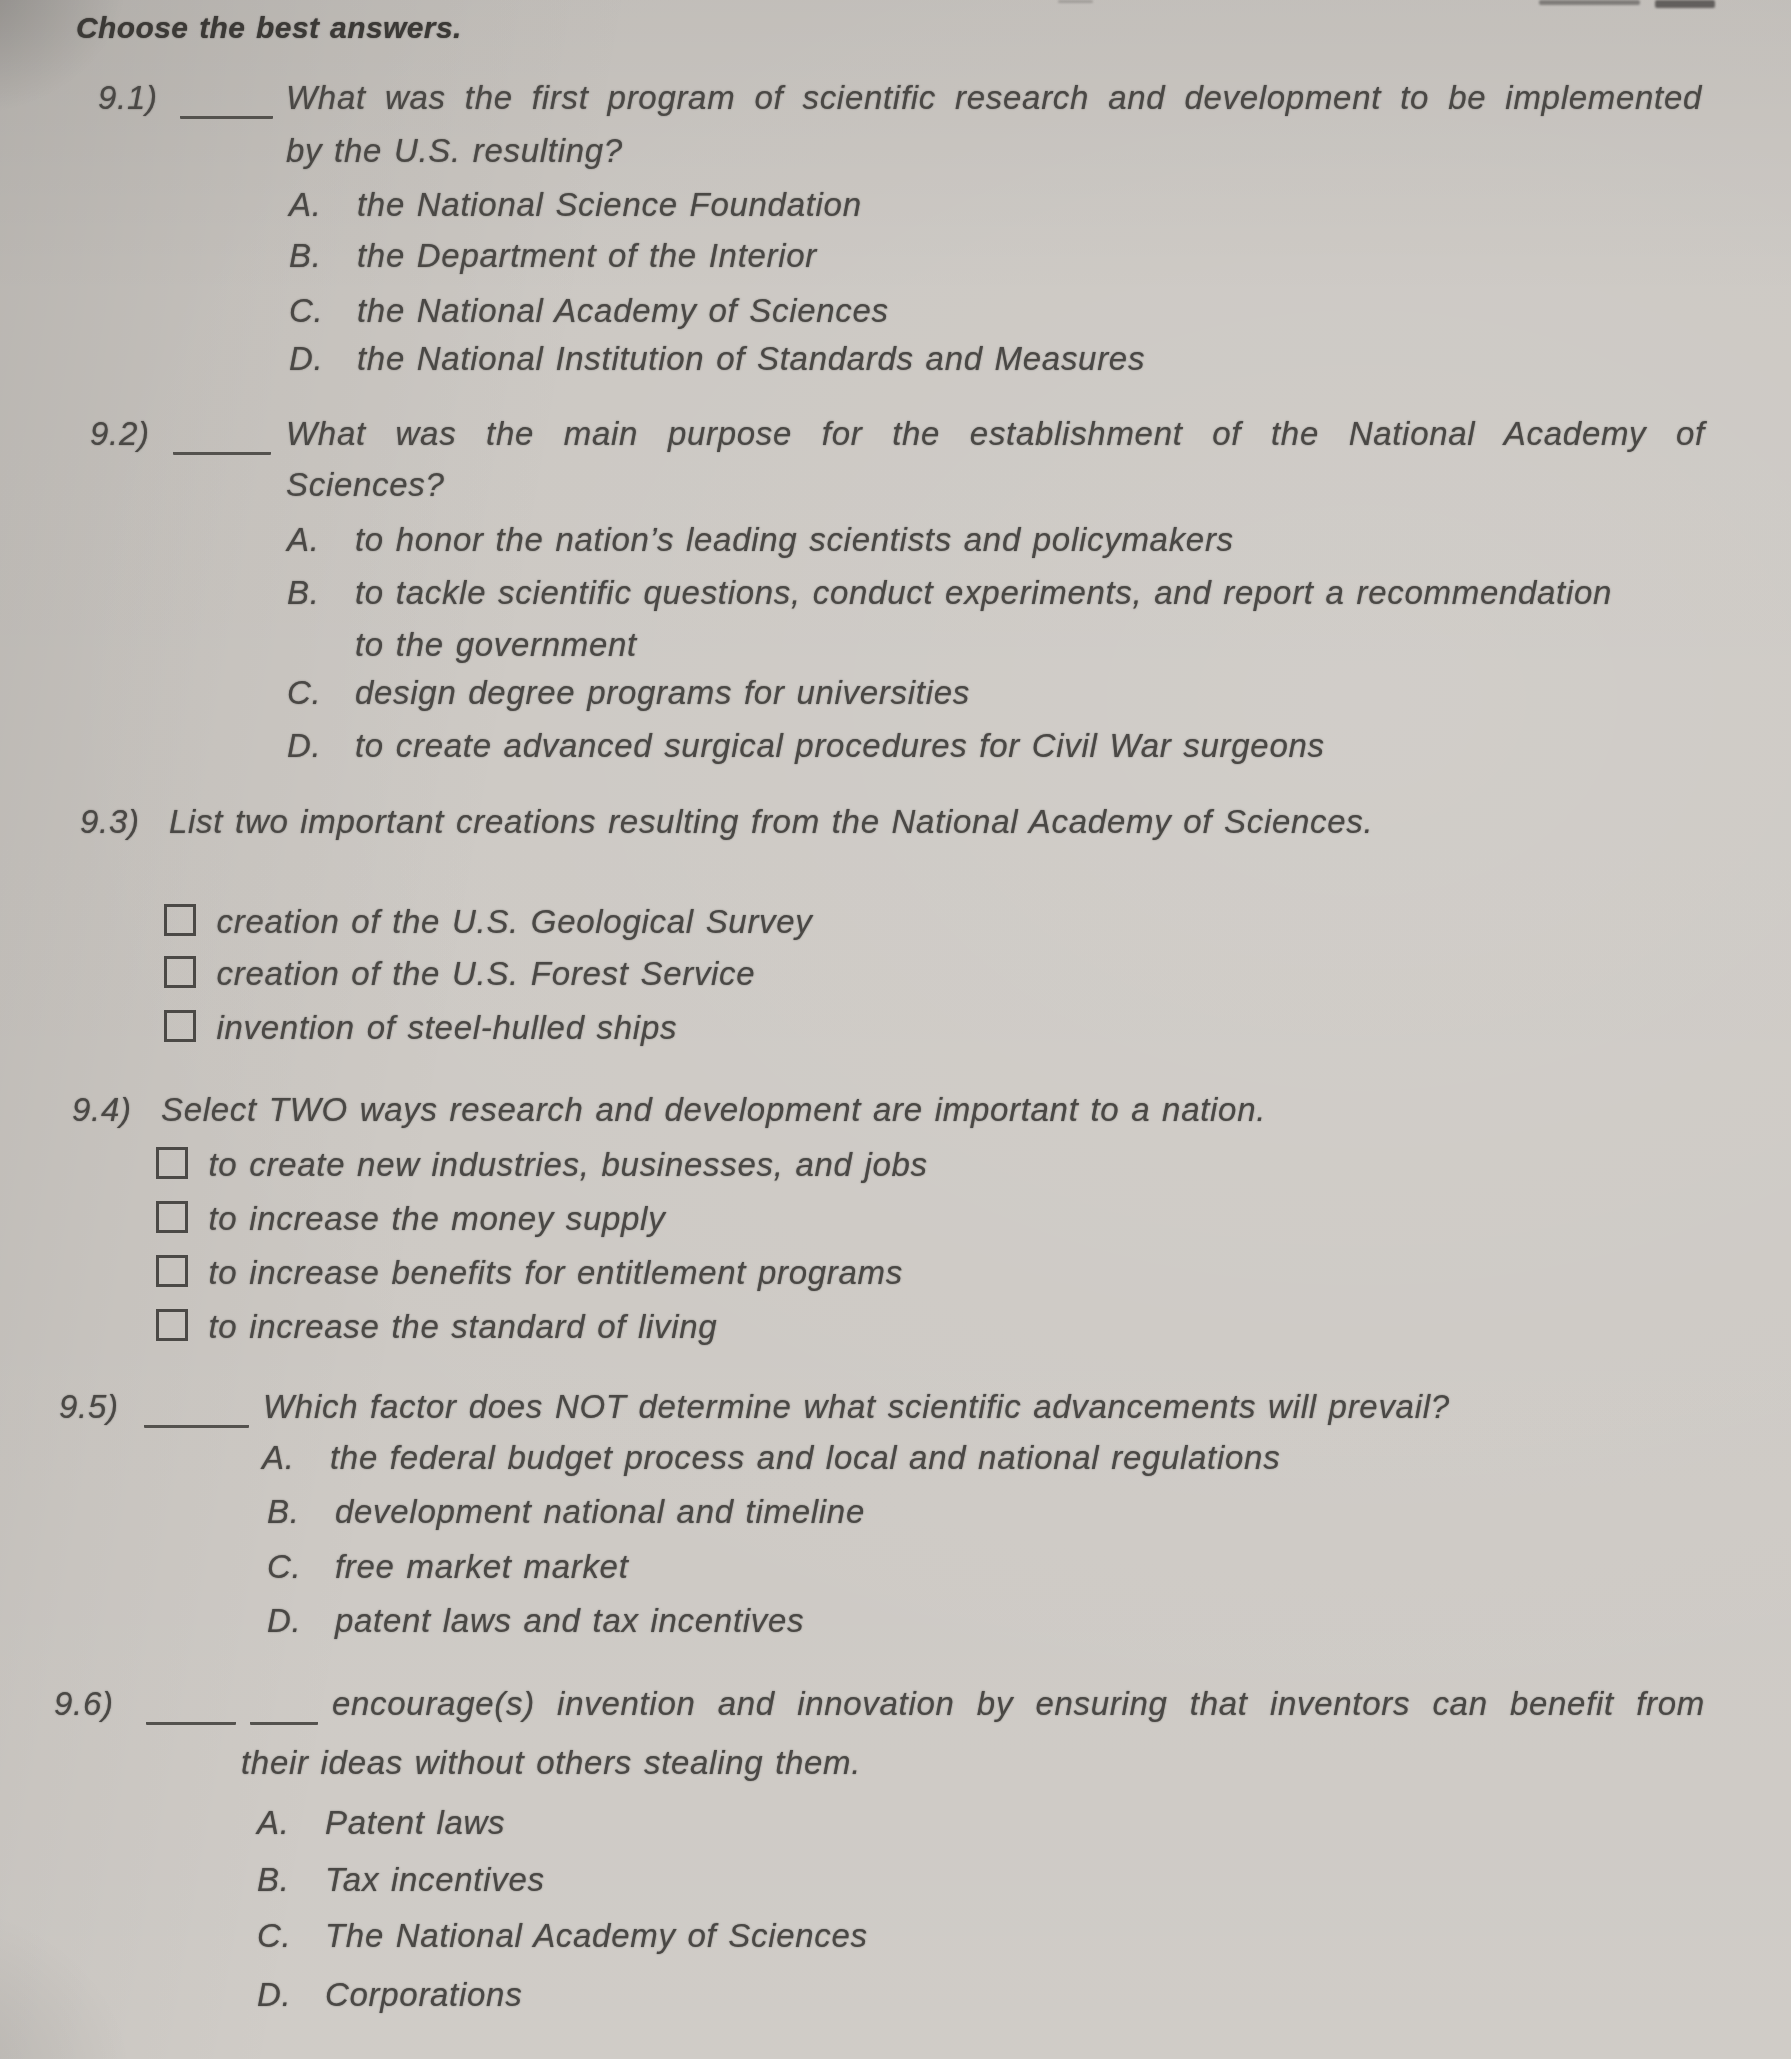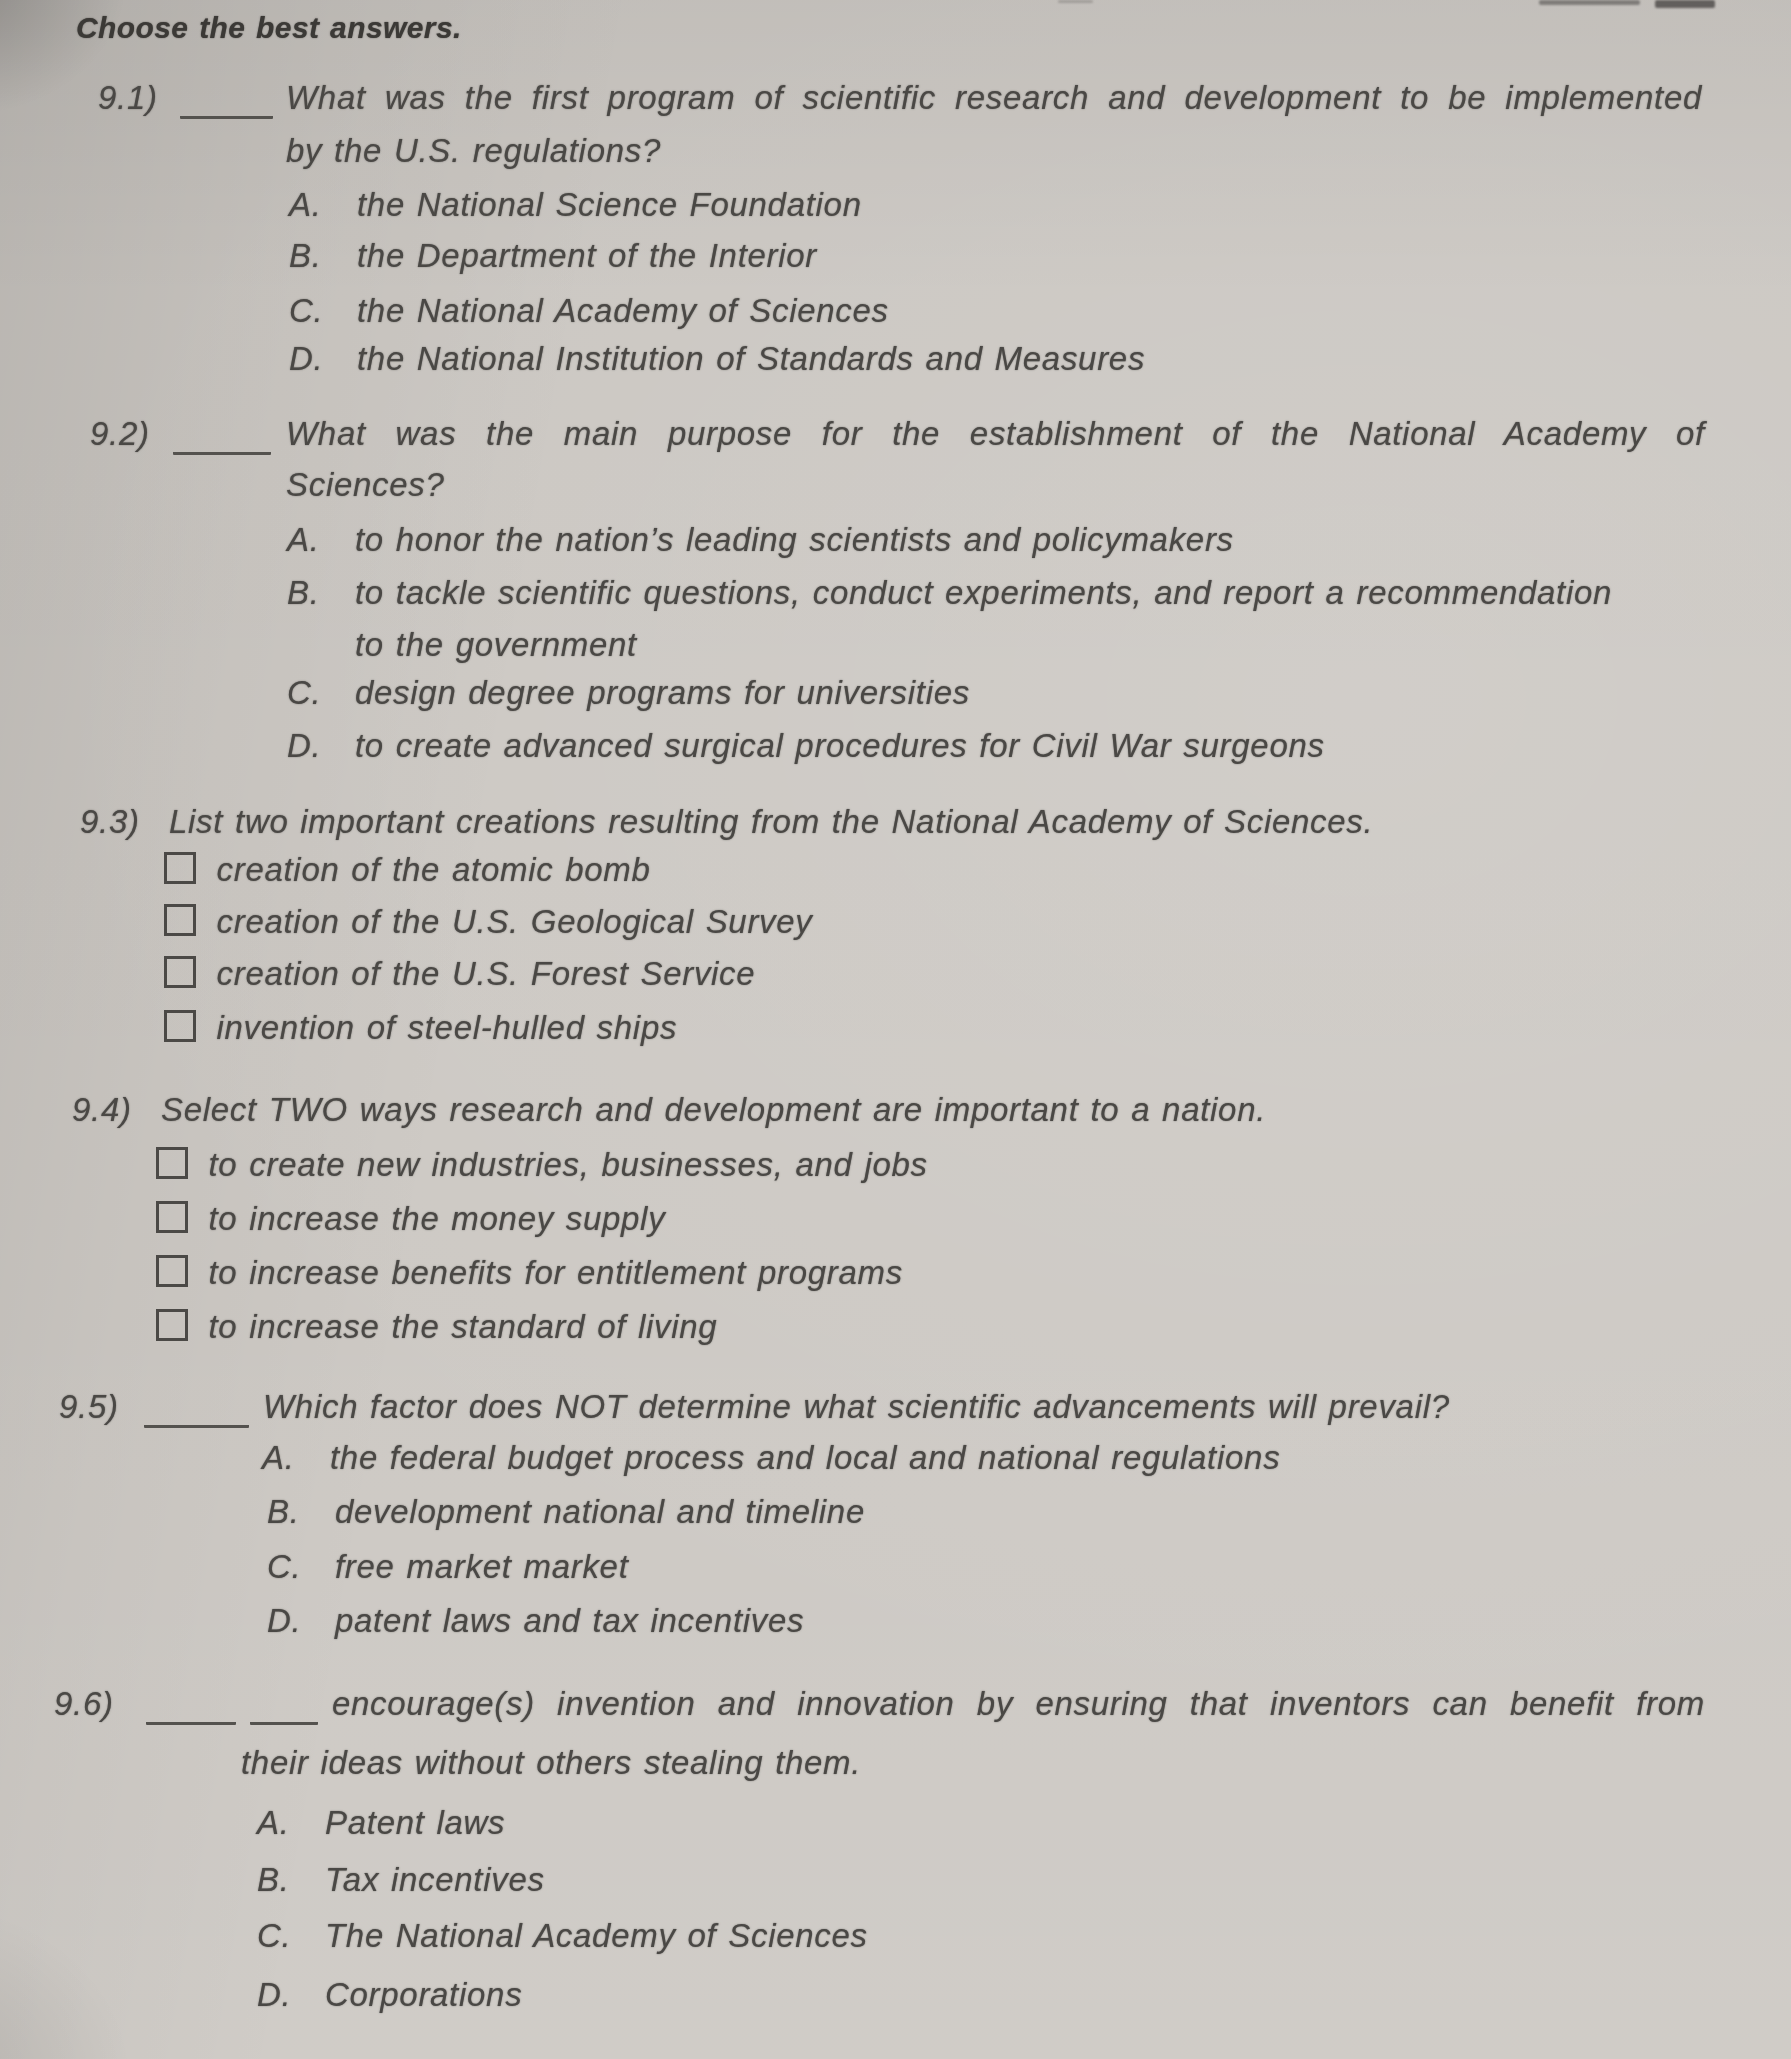--- a/index.html
+++ b/index.html
@@ -38,39 +38,38 @@
 
   <div class="mark" style="left:1539px;top:0;width:101px;height:4.9px;opacity:.6"></div>
   <div class="mark" style="left:1655px;top:0;width:60px;height:7.8px;opacity:.85"></div>
   <div class="mark" style="left:1058px;top:0;width:35px;height:2.9px;opacity:.3"></div>
 
   <div class="row title" style="left:76px;top:9.8px">Choose the best answers.</div>
 
   <div class="row" style="left:98px;top:78px">9.1)</div>
   <div class="blank" style="left:180px;top:78px;width:93px"></div>
   <div class="row justify" style="left:286px;top:78px;width:1416px">What was the first program of scientific research and development to be implemented</div>
-  <div class="row" style="left:286px;top:131px">by the U.S. regulations?</div>
+  <div class="row" style="left:286px;top:131px">by the U.S. resulting?</div>
   <div class="row" style="left:289px;top:185px"><span class="letter">A.</span><span>the National Science Foundation</span></div>
   <div class="row" style="left:289px;top:236px"><span class="letter">B.</span><span>the Department of the Interior</span></div>
   <div class="row" style="left:289px;top:291px"><span class="letter">C.</span><span>the National Academy of Sciences</span></div>
   <div class="row" style="left:289px;top:339px"><span class="letter">D.</span><span>the National Institution of Standards and Measures</span></div>
 
   <div class="row" style="left:90px;top:414px">9.2)</div>
   <div class="blank" style="left:173px;top:414px;width:98px"></div>
   <div class="row justify" style="left:286px;top:414px;width:1419px">What was the main purpose for the establishment of the National Academy of</div>
   <div class="row" style="left:286px;top:465px">Sciences?</div>
   <div class="row" style="left:287px;top:520px"><span class="letter">A.</span><span>to honor the nation’s leading scientists and policymakers</span></div>
   <div class="row" style="left:287px;top:573px"><span class="letter">B.</span><span>to tackle scientific questions, conduct experiments, and report a recommendation</span></div>
   <div class="row" style="left:355px;top:625px">to the government</div>
   <div class="row" style="left:287px;top:673px"><span class="letter">C.</span><span>design degree programs for universities</span></div>
   <div class="row" style="left:287px;top:726px"><span class="letter">D.</span><span>to create advanced surgical procedures for Civil War surgeons</span></div>
 
   <div class="row" style="left:80px;top:802px">9.3)</div>
   <div class="row" style="left:169px;top:802px">List two important creations resulting from the National Academy of Sciences.</div>
-  <div class="row" style="left:164px;top:850px"><span class="cbx"></span><span>creation of the atomic bomb</span></div>
   <div class="row" style="left:164px;top:902px"><span class="cbx"></span><span>creation of the U.S. Geological Survey</span></div>
   <div class="row" style="left:164px;top:954px"><span class="cbx"></span><span>creation of the U.S. Forest Service</span></div>
   <div class="row" style="left:164px;top:1008px"><span class="cbx"></span><span>invention of steel-hulled ships</span></div>
 
   <div class="row" style="left:72px;top:1090px">9.4)</div>
   <div class="row" style="left:161px;top:1090px">Select TWO ways research and development are important to a nation.</div>
   <div class="row" style="left:156px;top:1145px"><span class="cbx"></span><span>to create new industries, businesses, and jobs</span></div>
   <div class="row" style="left:156px;top:1199px"><span class="cbx"></span><span>to increase the money supply</span></div>
   <div class="row" style="left:156px;top:1253px"><span class="cbx"></span><span>to increase benefits for entitlement programs</span></div>
   <div class="row" style="left:156px;top:1307px"><span class="cbx"></span><span>to increase the standard of living</span></div>

